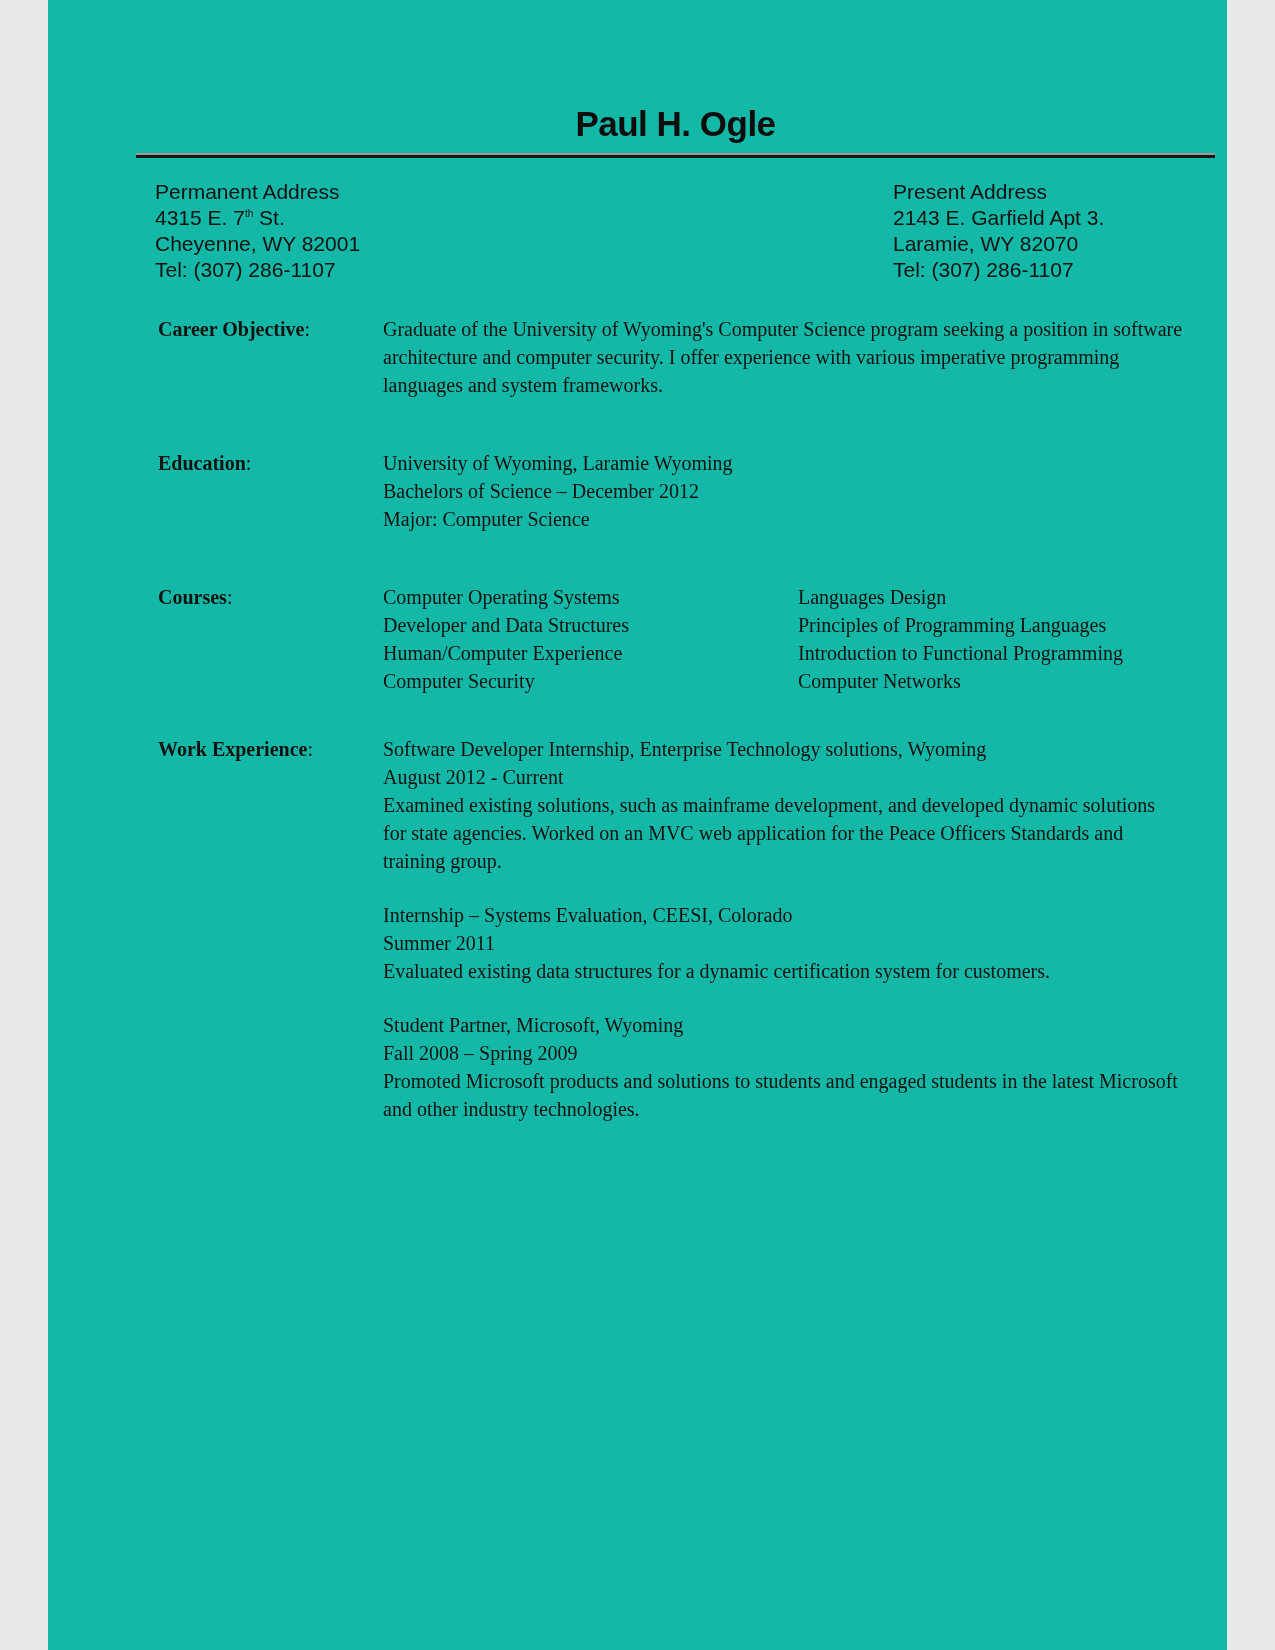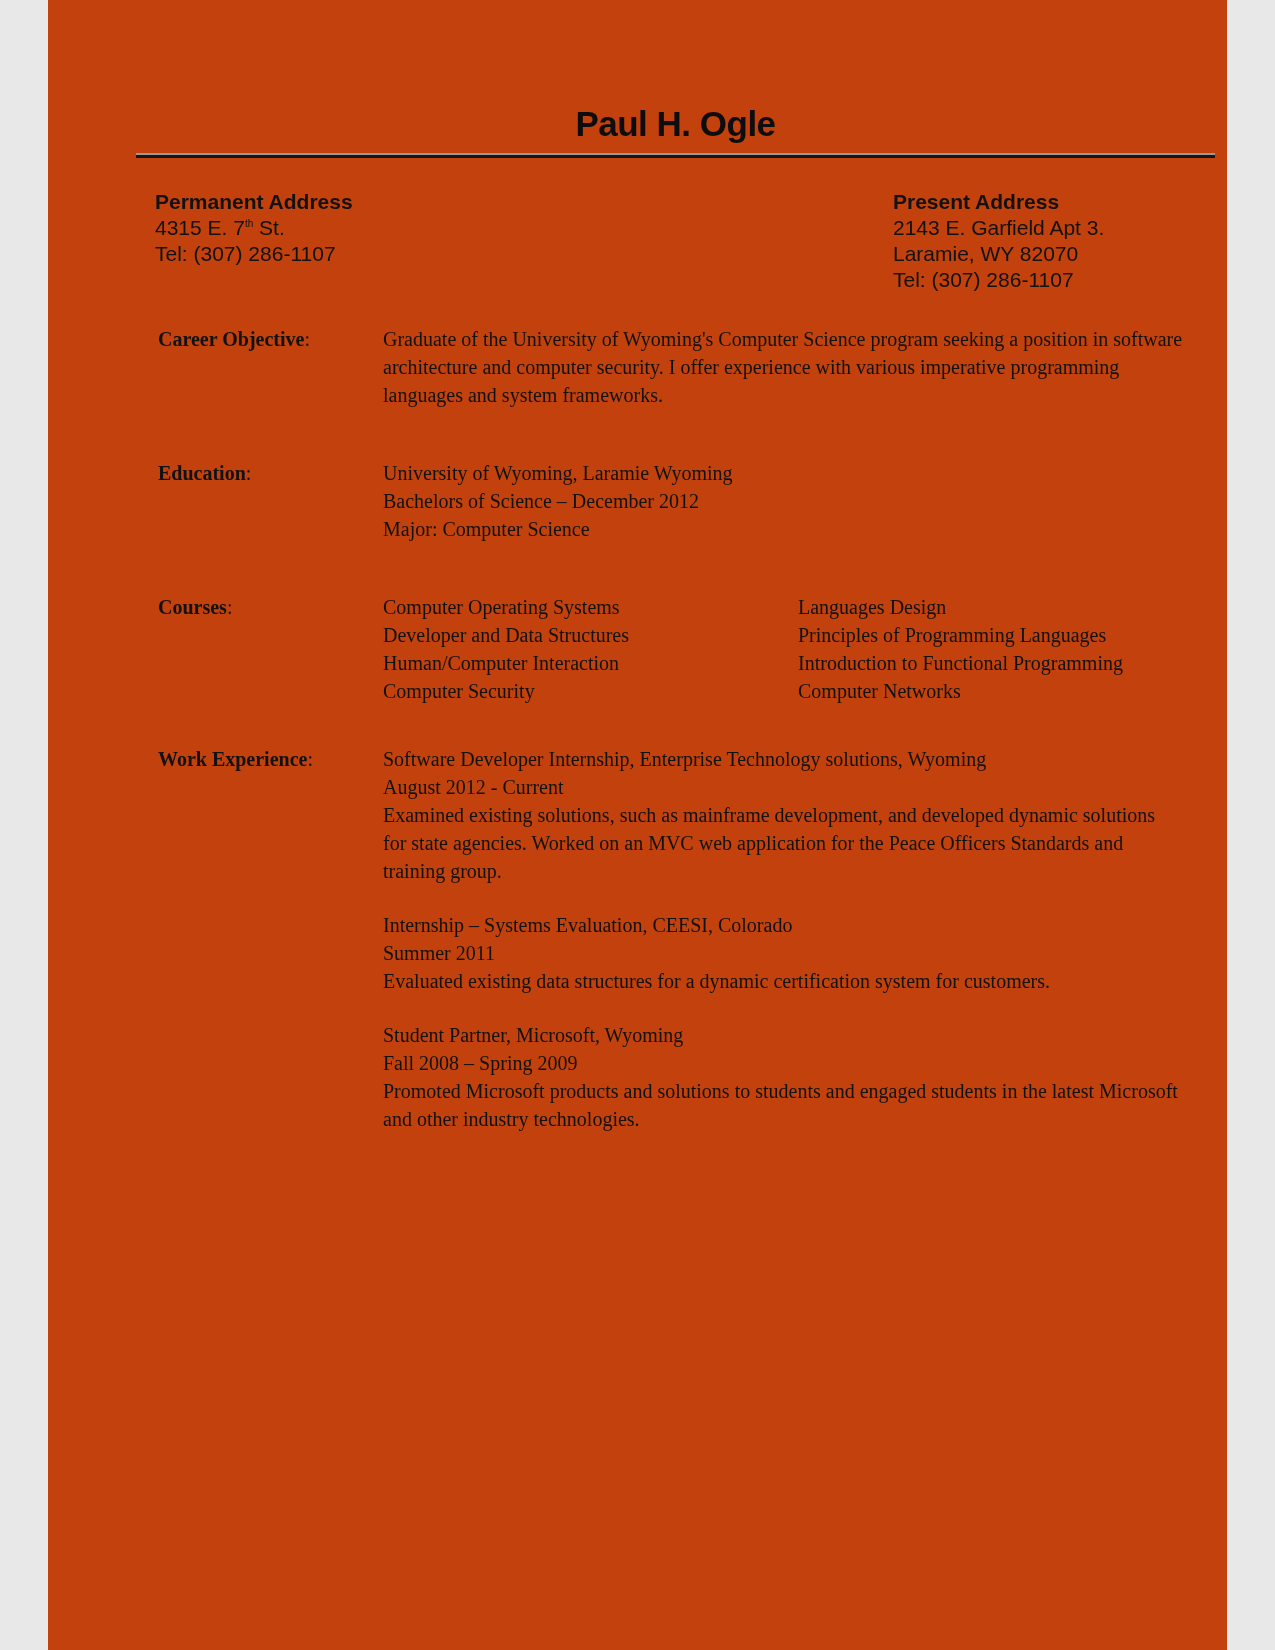--- a/index.html
+++ b/index.html
@@ -1,21 +1,21 @@
 <!DOCTYPE html>
 <html><head>
 <meta charset="utf-8">
 <style>
   html,body { margin:0; padding:0; }
   body { background:#e8e8e8; }
   .page {
     position:relative;
     width:1179px; height:1650px;
     margin:0 auto;
-    background:#c2410c;
+    background:#14b8a6;
     color:#121212;
     font-family:"Liberation Serif", serif;
     overflow:hidden;
   }
   
   .header-wrap {
     margin-left:88px;
     width:1079px;
     padding-top:104px;
     text-align:center;
@@ -38,21 +38,21 @@
   .rule-thick { border-top:3px solid #161616; height:0; }
   
   .addresses {
     display:flex;
     margin:21px 0 0 107px;
     font-family:"Liberation Sans", sans-serif;
     font-size:21px;
     line-height:26px;
   }
   .addr-col-left { width:738px; }
-  .addr-label { font-weight:700;margin-top:10px; }
+  .addr-label { font-weight:400; }
   .addr-line sup { font-size:10px; line-height:0; }
   
   .section {
     display:flex;
     margin-left:110px;
     font-size:20px;
     line-height:28px;
   }
   .section-label { width:225px; flex-shrink:0; }
   .section-label .lbl { font-weight:700; }
@@ -75,20 +75,21 @@
   <div class="header-wrap">
     <h1 class="name-title">Paul H. Ogle</h1>
     <div class="rule-thin"></div>
     <div class="rule-thick"></div>
   </div>
 
   <div class="addresses">
     <div class="addr-col-left">
       <div class="addr-label">Permanent Address</div>
       <div class="addr-line"><span>4315 E. 7</span><sup>th</sup><span> St.</span></div>
+      <div class="addr-line">Cheyenne, WY 82001</div>
       <div class="addr-line">Tel: (307) 286-1107</div>
     </div>
     <div class="addr-col-right">
       <div class="addr-label">Present Address</div>
       <div class="addr-line">2143 E. Garfield Apt 3.</div>
       <div class="addr-line">Laramie, WY 82070</div>
       <div class="addr-line">Tel: (307) 286-1107</div>
     </div>
   </div>
 
@@ -106,21 +107,21 @@
     </div>
   </div>
 
   <div class="section sec-courses">
     <div class="section-label"><span class="lbl">Courses</span><span class="colon">:</span></div>
     <div class="section-content">
       <div class="courses-cols">
         <div class="courses-col1">
           <div>Computer Operating Systems</div>
           <div>Developer and Data Structures</div>
-          <div>Human/Computer Interaction</div>
+          <div>Human/Computer Experience</div>
           <div>Computer Security</div>
         </div>
         <div class="courses-col2">
           <div>Languages Design</div>
           <div>Principles of Programming Languages</div>
           <div>Introduction to Functional Programming</div>
           <div>Computer Networks</div>
         </div>
       </div>
     </div>

